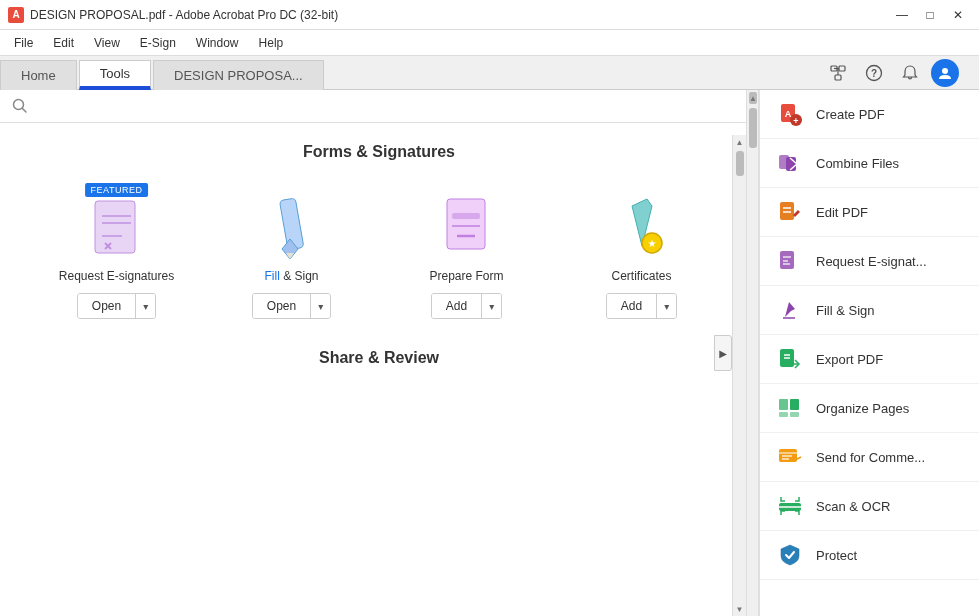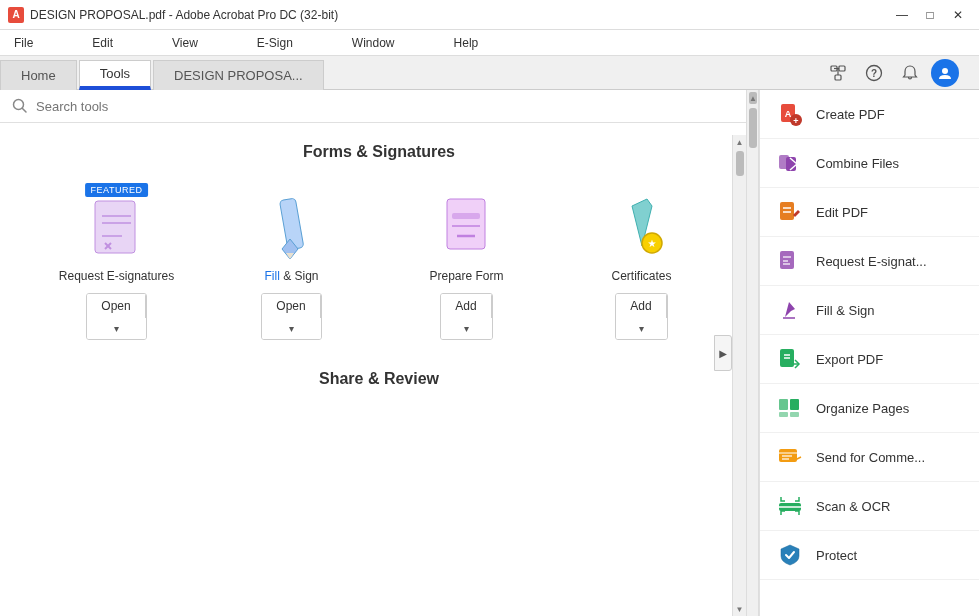--- a/index.html
+++ b/index.html
@@ -35,21 +35,20 @@
     }
 
     
     .menu-bar {
       background: #fff;
       height: 26px;
       display: flex;
       align-items: center;
       padding: 0 4px;
       border-bottom: 1px solid #ddd;
-      gap: 39px;
     }
     .menu-item {
       padding: 2px 10px;
       cursor: pointer;
       font-size: 12px;
       color: #333;
       border-radius: 3px;
     }
 
     
@@ -187,21 +186,20 @@
       font-size: 12px; color: #333;
       text-align: center; margin-bottom: 10px;
     }
 
     
     .btn-group {
       display: flex;
       border: 1px solid #ccc;
       border-radius: 3px;
       overflow: hidden;
-      flex-direction: column;
     }
     .btn-main {
       padding: 5px 14px; background: #fff; border: none; cursor: pointer;
       font-size: 12px; color: #333; border-right: 1px solid #ccc;
     }
     .btn-arrow {
       padding: 5px 7px; background: #fff; border: none; cursor: pointer;
       font-size: 10px; color: #555;
     }
 
@@ -307,21 +305,20 @@
     <div style="position:absolute;right:0;top:0;bottom:0;width:12px;background:#f0f0f0;border-left:1px solid #ddd;z-index:5;">
       <div style="width:8px;height:12px;margin:2px;background:#bbb;border-radius:2px;display:flex;align-items:center;justify-content:center;font-size:8px;color:#777;">▲</div>
       <div style="width:8px;height:40px;margin:2px;background:#bbb;border-radius:3px;margin-top:4px;"></div>
     </div>
 
     <div class="search-bar">
       <svg width="16" height="16" viewBox="0 0 16 16">
         <circle cx="6.5" cy="6.5" r="5" stroke="#888" stroke-width="1.5" fill="none"></circle>
         <line x1="10.5" y1="10.5" x2="14" y2="14" stroke="#888" stroke-width="1.5" stroke-linecap="round"></line>
       </svg>
-      <input class="search-input" type="text" placeholder="Search tools" style="">
     </div>
 
     <div class="tools-content">
 
       <div style="position:absolute;right:12px;top:45px;width:14px;height:calc(100% - 45px);background:#f0f0f0;border-left:1px solid #ddd;">
         <div style="display:flex;align-items:center;justify-content:center;height:14px;font-size:8px;color:#777;cursor:pointer;">▲</div>
         <div style="width:8px;height:25px;margin:2px 3px;background:#bbb;border-radius:3px;"></div>
         <div style="display:flex;align-items:center;justify-content:center;height:14px;font-size:8px;color:#777;cursor:pointer;position:absolute;bottom:0;left:0;width:100%;">▼</div>
       </div>
 

